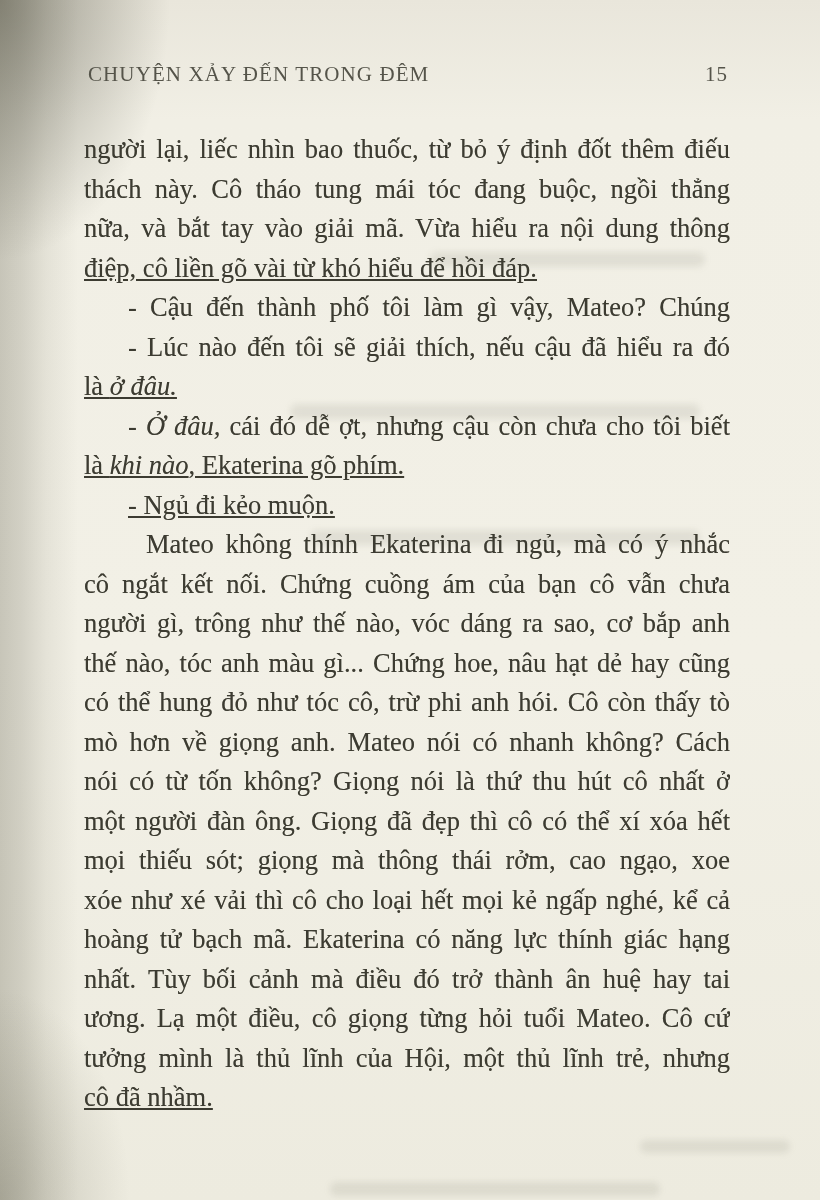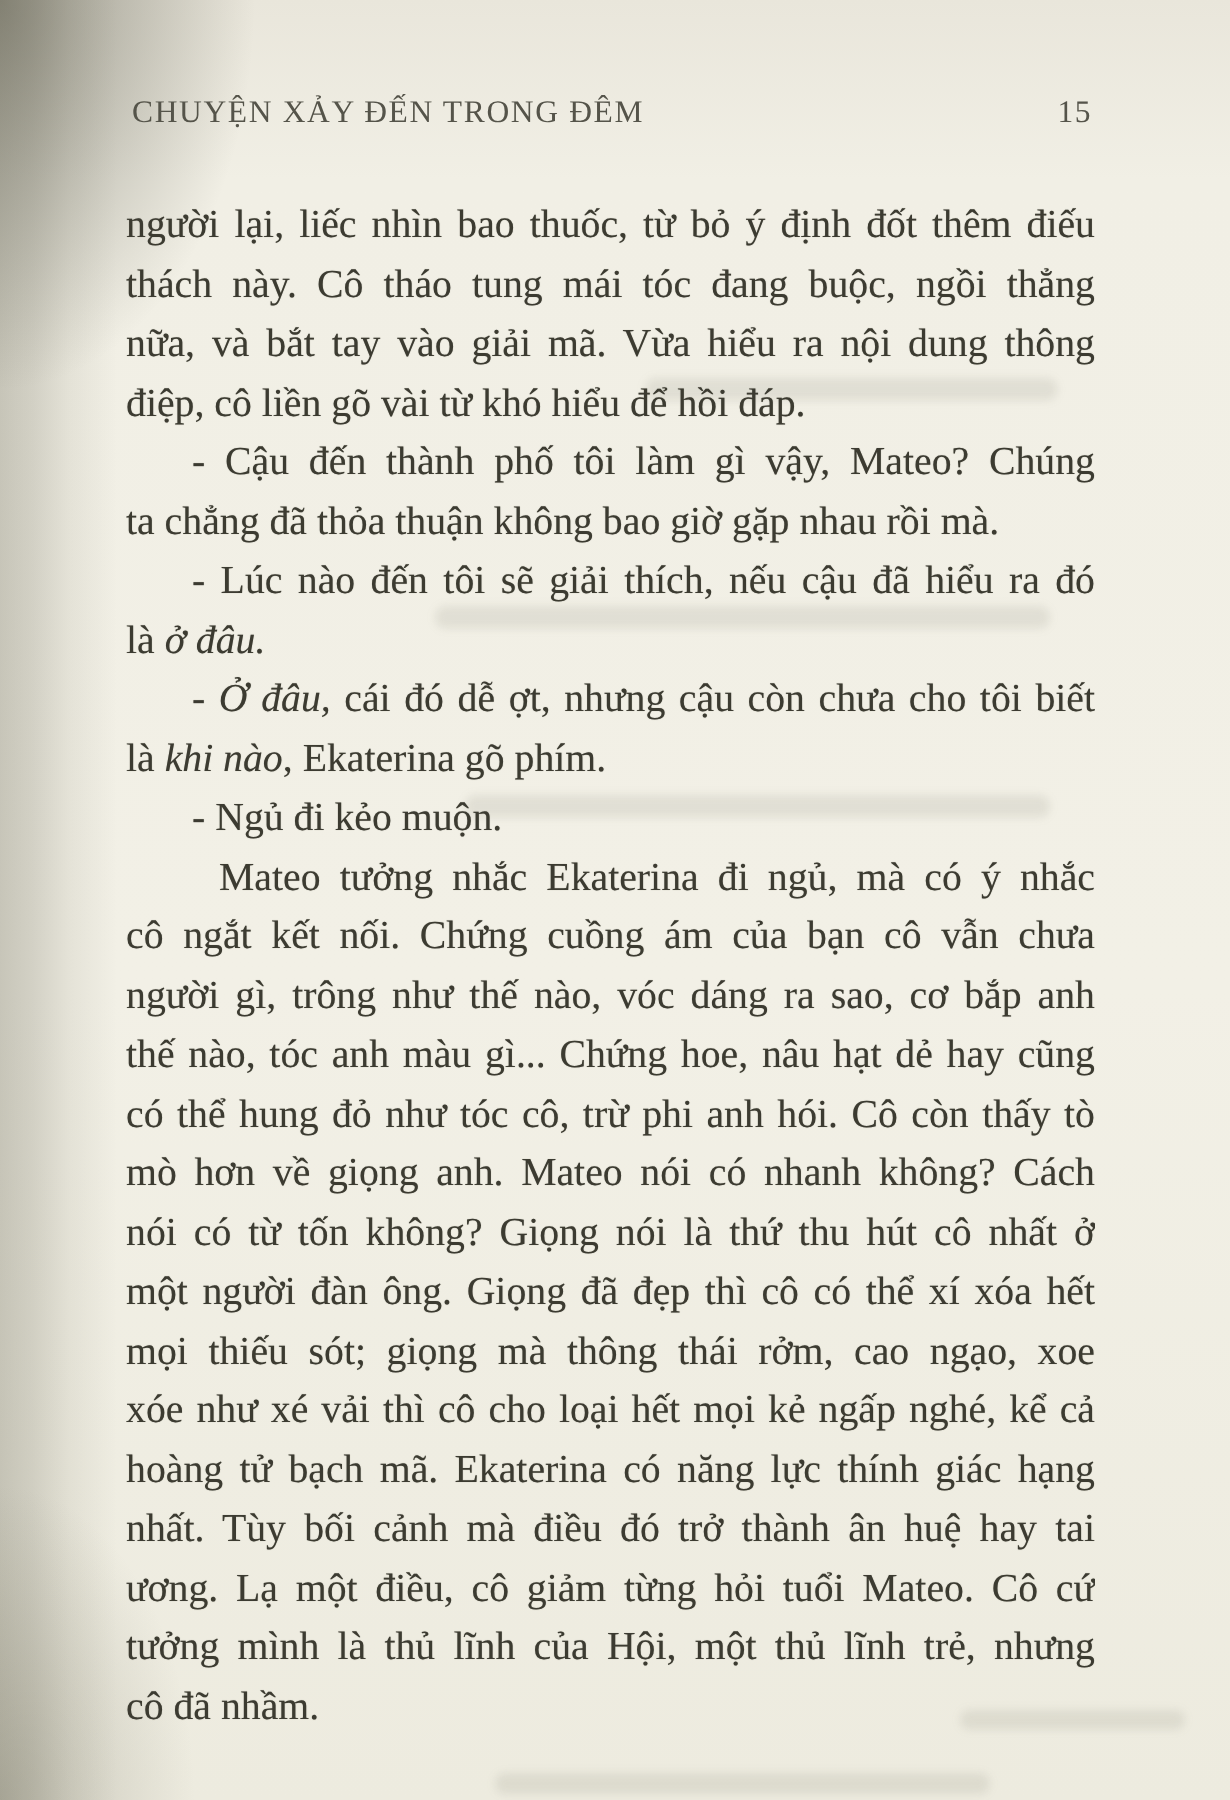--- a/index.html
+++ b/index.html
@@ -62,20 +62,21 @@
     text-shadow: 0 0 0.6px rgba(60,59,49,0.45);
   }
   .line {
     height: 39.5px;
     overflow: hidden;
     text-align: justify;
     text-align-last: justify;
   }
   .line.endp {
     text-align-last: left;
+    text-decoration: underline;
   }
   .para.dialogue > .line.first { padding-left: 44px; }
   .para.narrative > .line.first { padding-left: 62px; }
   .para.continuation > .line.first { padding-left: 0; }
   .it { font-style: italic; margin-top: 28px; }
   
   .smudge {
     position: absolute;
     background: rgba(108,106,88,0.12);
     filter: blur(3px);
@@ -106,45 +107,44 @@
 
   <div class="body">
       <div class="para continuation">
         <div class="line"><span>người lại, liếc nhìn bao thuốc, từ bỏ ý định đốt thêm điếu</span></div>
         <div class="line first"><span>thách này. Cô tháo tung mái tóc đang buộc, ngồi thẳng</span></div>
         <div class="line"><span>nữa, và bắt tay vào giải mã. Vừa hiểu ra nội dung thông</span></div>
         <div class="line endp"><span>điệp, cô liền gõ vài từ khó hiểu để hồi đáp.</span></div>
       </div>
       <div class="para dialogue">
         <div class="line first"><span>- Cậu đến thành phố tôi làm gì vậy, Mateo? Chúng</span></div>
-        <div class="line endp"><span>ta chẳng đã thỏa thuận không bao giờ gặp nhau rồi mà.</span></div>
       </div>
       <div class="para dialogue">
         <div class="line first"><span>- Lúc nào đến tôi sẽ giải thích, nếu cậu đã hiểu ra đó</span></div>
         <div class="line endp"><span>là </span><span class="it">ở đâu.</span></div>
       </div>
       <div class="para dialogue">
         <div class="line first"><span>- </span><span class="it">Ở đâu,</span><span> cái đó dễ ợt, nhưng cậu còn chưa cho tôi biết</span></div>
         <div class="line endp"><span>là </span><span class="it">khi nào</span><span>, Ekaterina gõ phím.</span></div>
       </div>
       <div class="para dialogue">
         <div class="line first endp"><span>- Ngủ đi kẻo muộn.</span></div>
       </div>
       <div class="para narrative">
-        <div class="line first"><span>Mateo tưởng nhắc Ekaterina đi ngủ, mà có ý nhắc</span></div>
+        <div class="line first"><span>Mateo không thính Ekaterina đi ngủ, mà có ý nhắc</span></div>
         <div class="line"><span>cô ngắt kết nối. Chứng cuồng ám của bạn cô vẫn chưa</span></div>
         <div class="line"><span>người gì, trông như thế nào, vóc dáng ra sao, cơ bắp anh</span></div>
         <div class="line"><span>thế nào, tóc anh màu gì... Chứng hoe, nâu hạt dẻ hay cũng</span></div>
         <div class="line"><span>có thể hung đỏ như tóc cô, trừ phi anh hói. Cô còn thấy tò</span></div>
         <div class="line"><span>mò hơn về giọng anh. Mateo nói có nhanh không? Cách</span></div>
         <div class="line"><span>nói có từ tốn không? Giọng nói là thứ thu hút cô nhất ở</span></div>
         <div class="line"><span>một người đàn ông. Giọng đã đẹp thì cô có thể xí xóa hết</span></div>
         <div class="line"><span>mọi thiếu sót; giọng mà thông thái rởm, cao ngạo, xoe</span></div>
         <div class="line"><span>xóe như xé vải thì cô cho loại hết mọi kẻ ngấp nghé, kể cả</span></div>
         <div class="line"><span>hoàng tử bạch mã. Ekaterina có năng lực thính giác hạng</span></div>
         <div class="line"><span>nhất. Tùy bối cảnh mà điều đó trở thành ân huệ hay tai</span></div>
-        <div class="line"><span>ương. Lạ một điều, cô giảm từng hỏi tuổi Mateo. Cô cứ</span></div>
+        <div class="line"><span>ương. Lạ một điều, cô giọng từng hỏi tuổi Mateo. Cô cứ</span></div>
         <div class="line"><span>tưởng mình là thủ lĩnh của Hội, một thủ lĩnh trẻ, nhưng</span></div>
         <div class="line endp"><span>cô đã nhầm.</span></div>
       </div>
     </div>
 
 </div>
 
 </body></html>

